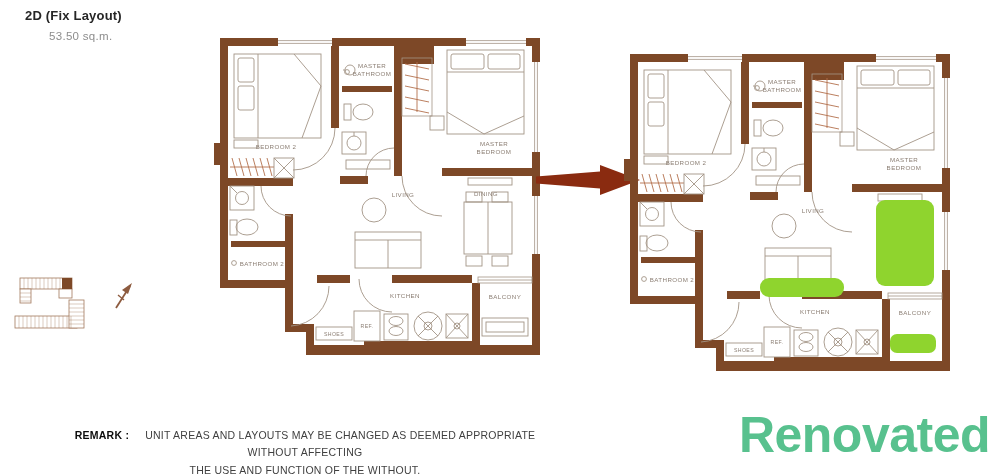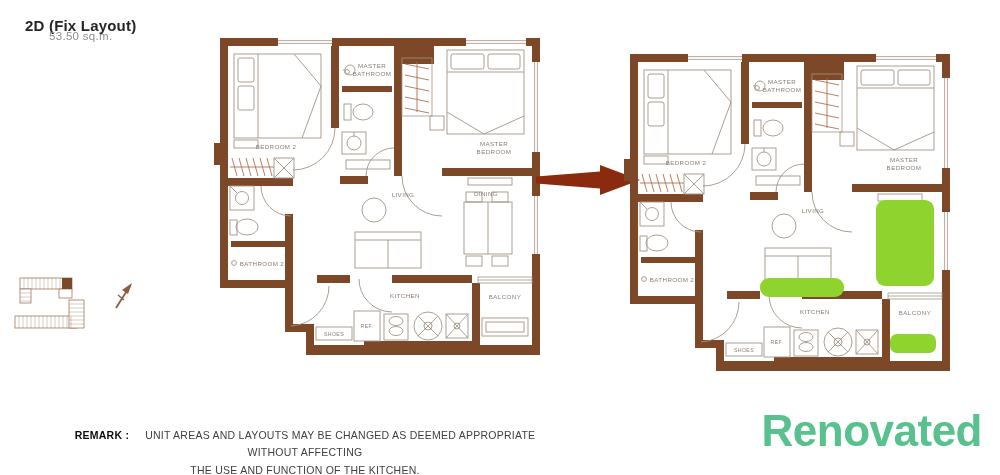--- a/index.html
+++ b/index.html
@@ -1,29 +1,29 @@
 <!DOCTYPE html>
 <html><head>
 <meta charset="utf-8">
 <style>
   html,body{margin:0;padding:0;background:#ffffff;}
   .stage{
     position:relative;width:1000px;height:475px;background:#ffffff;overflow:hidden;
     font-family:"Liberation Sans","DejaVu Sans",sans-serif;
   }
-  .hdr-title{position:absolute;left:25px;top:17px;font-size:15px;font-weight:bold;color:#262626;letter-spacing:.2px;}
+  .hdr-title{position:absolute;left:25px;top:8px;font-size:13px;font-weight:bold;color:#262626;letter-spacing:.2px;}
   .hdr-area{position:absolute;left:37px;top:30px;font-size:11.5px;color:#8d8d8d;letter-spacing:.3px;padding-left:12px;}
   .plan-svg{position:absolute;}
   .remark{
     position:absolute;left:55px;top:427px;width:500px;text-align:center;
     font-size:10.5px;color:#3f3f3f;line-height:1.65;letter-spacing:.25px;
   }
   .remark b{color:#0c0c0c;margin-right:16px;}
   .renovated{
-    position:absolute;right:18px;top:406px;font-size:44px;font-weight:bold;letter-spacing:-.5px;margin-left:36px;
+    position:absolute;right:10px;top:406px;font-size:50px;font-weight:bold;letter-spacing:-.5px;margin-left:36px;
   }
 </style>
 </head>
 <body>
 
 <div class="stage">
 
   <div class="hdr-title">2D (Fix Layout)</div>
   <div class="hdr-area">53.50 sq.m.</div>
 
@@ -329,18 +329,18 @@
       <text x="191" y="270" text-anchor="middle" font-size="6.2" fill="#8b7e73" letter-spacing="0.4" font-family="&quot;Liberation Sans&quot;,sans-serif">KITCHEN</text>
       <text x="291" y="271" text-anchor="middle" font-size="6.2" fill="#8b7e73" letter-spacing="0.4" font-family="&quot;Liberation Sans&quot;,sans-serif">BALCONY</text>
       <text x="48" y="238" text-anchor="middle" font-size="6.2" fill="#8b7e73" letter-spacing="0.4" font-family="&quot;Liberation Sans&quot;,sans-serif">BATHROOM 2</text>
       <rect x="252" y="156" width="58" height="86" rx="9" fill="#8fd42e"></rect>
       <rect x="136" y="234" width="84" height="19" rx="9" fill="#8fd42e"></rect>
       <rect x="266" y="290" width="46" height="19" rx="7" fill="#8fd42e"></rect>
     </svg>
 
   <div class="remark">
     <b>REMARK :</b><span>UNIT AREAS AND LAYOUTS MAY BE CHANGED AS DEEMED APPROPRIATE WITHOUT AFFECTING</span><br>
-    <span>THE USE AND FUNCTION OF THE KITCHEN.</span>
+    <span>THE USE AND FUNCTION OF THE WITHOUT.</span>
   </div>
 
   <div class="renovated" style="color: rgb(88, 193, 142);">Renovated</div>
 
 </div>
 
 </body></html>

